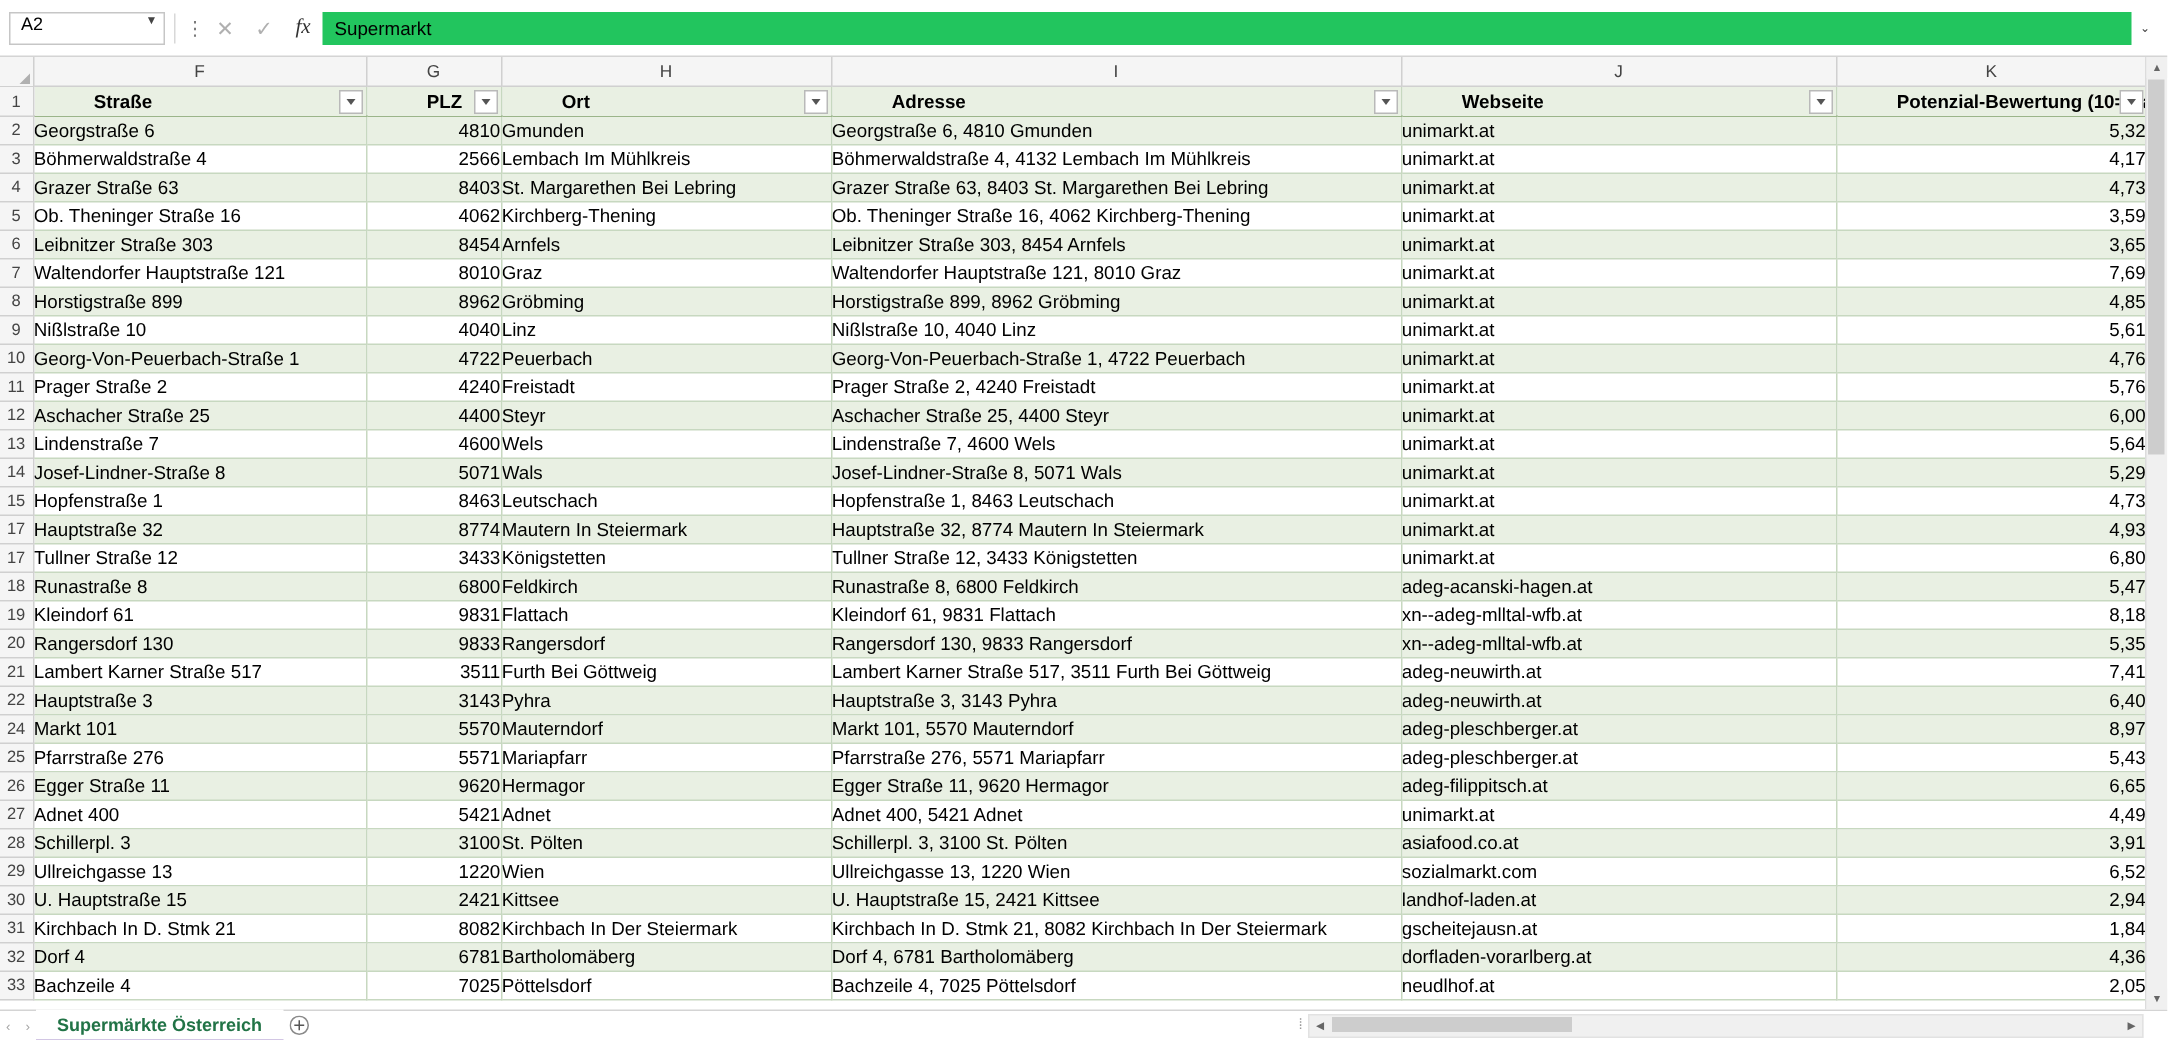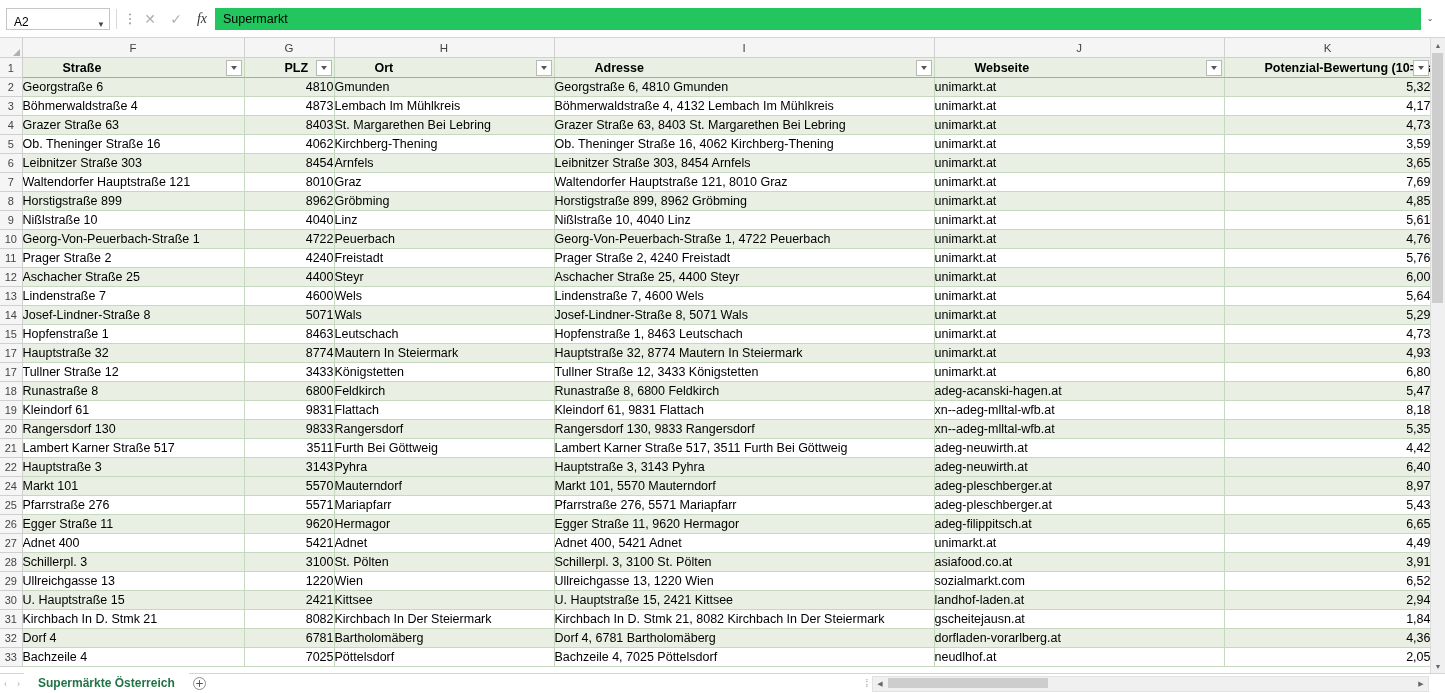--- a/index.html
+++ b/index.html
@@ -25,21 +25,21 @@
     border-bottom: 1px solid #d4d4d4;
     padding: 0 6px;
     box-sizing: border-box;
   }
   .namebox {
     width: 104px;
     height: 22px;
     border: 1px solid #c6c6c6;
     background: #fff;
     display: flex;
-    align-items: flex-end;
+    align-items: flex-start;
     justify-content: space-between;
     padding: 0 4px 0 7px;
     box-sizing: border-box;
     font-size: 12px;
   }
   .namebox .caret {
     font-size: 8px;
     color: #444;
   }
   .fb-sep {
@@ -368,21 +368,21 @@
           <td class="cell">Georgstraße 6</td>
           <td class="cell num">4810</td>
           <td class="cell">Gmunden</td>
           <td class="cell">Georgstraße 6, 4810 Gmunden</td>
           <td class="cell">unimarkt.at</td>
           <td class="cell num">5,32</td>
         </tr>
         <tr class="odd">
           <td class="rowhead">3</td>
           <td class="cell">Böhmerwaldstraße 4</td>
-          <td class="cell num">4873</td>
+          <td class="cell num">2566</td>
           <td class="cell">Lembach Im Mühlkreis</td>
           <td class="cell">Böhmerwaldstraße 4, 4132 Lembach Im Mühlkreis</td>
           <td class="cell">unimarkt.at</td>
           <td class="cell num">4,17</td>
         </tr>
         <tr class="even">
           <td class="rowhead">4</td>
           <td class="cell">Grazer Straße 63</td>
           <td class="cell num">8403</td>
           <td class="cell">St. Margarethen Bei Lebring</td>
@@ -534,21 +534,21 @@
           <td class="cell">xn--adeg-mlltal-wfb.at</td>
           <td class="cell num">5,35</td>
         </tr>
         <tr class="odd">
           <td class="rowhead">21</td>
           <td class="cell">Lambert Karner Straße 517</td>
           <td class="cell num">3511</td>
           <td class="cell">Furth Bei Göttweig</td>
           <td class="cell">Lambert Karner Straße 517, 3511 Furth Bei Göttweig</td>
           <td class="cell">adeg-neuwirth.at</td>
-          <td class="cell num">4,42</td>
+          <td class="cell num">7,41</td>
         </tr>
         <tr class="even">
           <td class="rowhead">22</td>
           <td class="cell">Hauptstraße 3</td>
           <td class="cell num">3143</td>
           <td class="cell">Pyhra</td>
           <td class="cell">Hauptstraße 3, 3143 Pyhra</td>
           <td class="cell">adeg-neuwirth.at</td>
           <td class="cell num">6,40</td>
         </tr>

